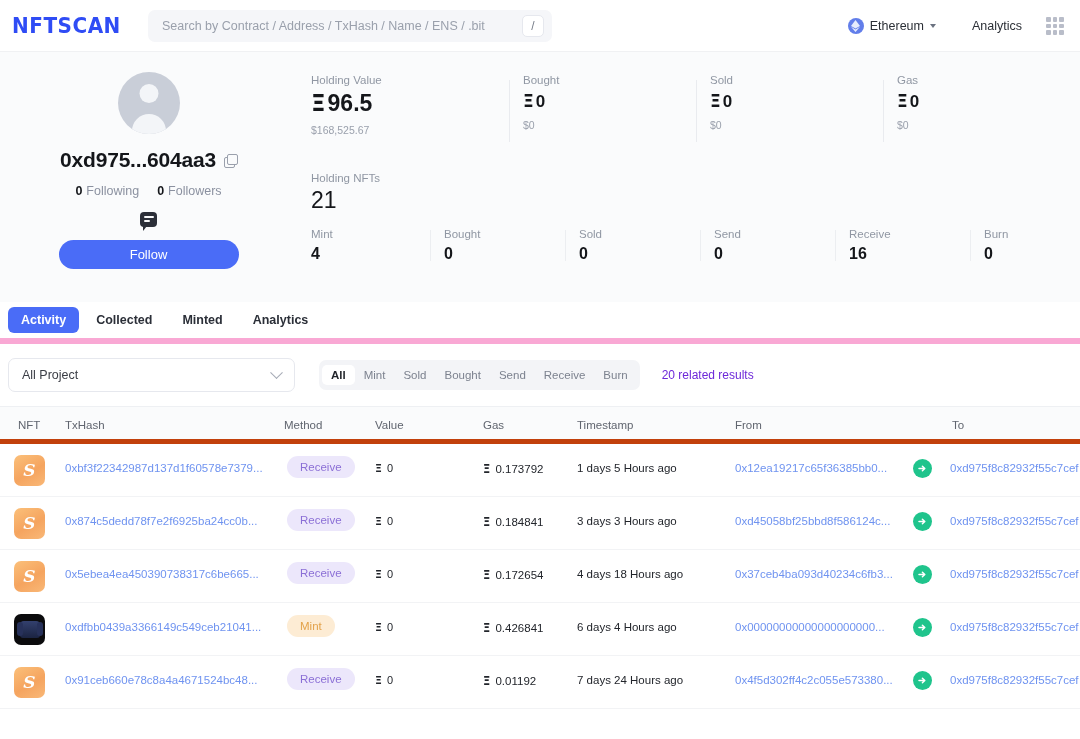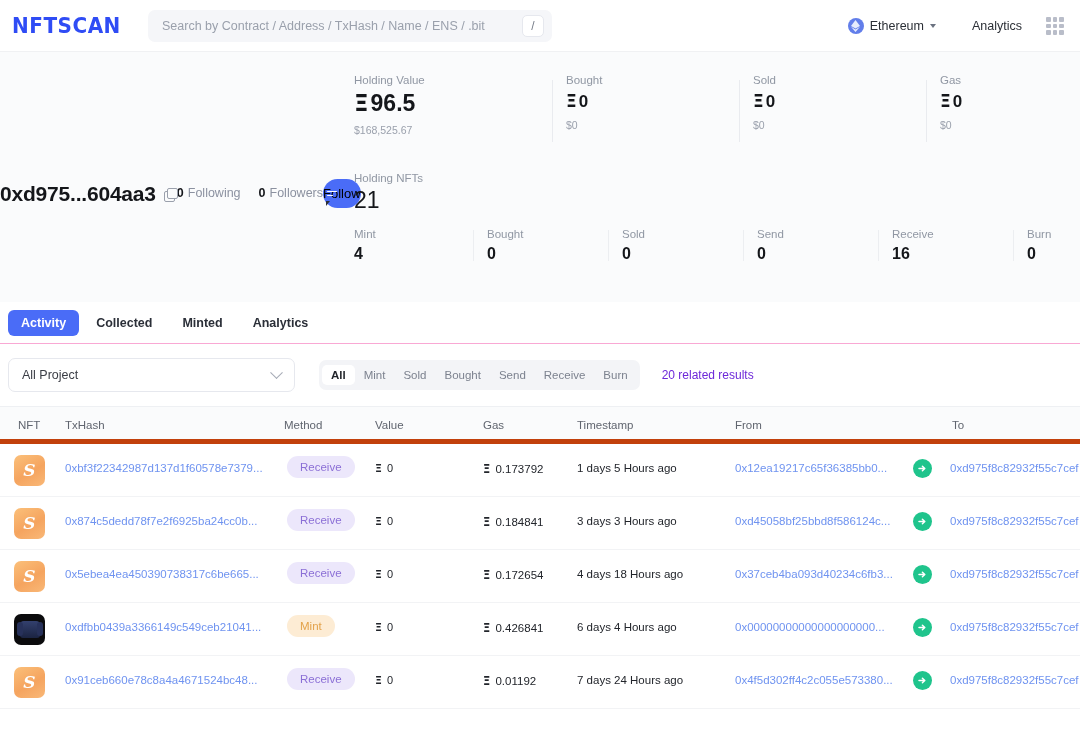--- a/index.html
+++ b/index.html
@@ -67,21 +67,21 @@
   .grid-icon i { background: #b9bdc9; border-radius: 1px; display: block; }
 
   
   .profile-band {
     width: 1080px; height: 250px;
     background: #fafbfc;
     display: flex; position: relative;
   }
   .profile-left {
     width: 340px; padding-top: 20px;
-    display: flex; flex-direction: row; align-items: center;
+    display: flex; flex-direction: column; align-items: center;
   }
   .avatar {
     width: 62px; height: 62px; border-radius: 50%;
     background: #c9ced8; position: relative; overflow: hidden;
   }
   .avatar::before {
     content:""; position:absolute; left:50%; top:12px;
     width:19px; height:19px; border-radius:50%; background:#f3f5f8;
     transform: translateX(-50%);
   }
@@ -104,21 +104,21 @@
     width: 17px; height: 15px; margin-top: 14px; position: relative;
     background: #2b2f38; border-radius: 4px; cursor: pointer;
   }
   .chat-icon::after { content:""; position:absolute; left:3px; bottom:-4px;
     border-left:4px solid #2b2f38; border-bottom:5px solid transparent; }
   .chat-icon i { position:absolute; left:3.5px; background:#fafbfc; height:1.6px; border-radius:1px; }
   .chat-icon i:nth-child(1){ top:4px; width:10px; }
   .chat-icon i:nth-child(2){ top:8px; width:6px; }
   .follow-btn {
     margin-top: 13px; width: 180px; height: 29px;
-    background: #4a6cf7; color:#000000; border:none; border-radius: 15px;
+    background: #4a6cf7; color:#ffffff; border:none; border-radius: 15px;
     font-size: 13px; font-family:"Liberation Sans", sans-serif; cursor: pointer;
   }
 
   .profile-right { flex: 1; padding-top: 22px; position: relative; }
   .stat-row-top { display: flex; height: 76px; }
   .stat-cell { padding-left: 14px; position: relative; }
   .stat-cell.div::before {
     content:""; position:absolute; left:0; top:6px; bottom:8px; width:1px; background:#e9ebef;
   }
   .stat-label { font-size: 11.5px; color:#9097a3; }
@@ -135,21 +135,21 @@
   .stat-row-bottom { display: flex; margin-top: 14px; }
   .sb-cell { position: relative; padding-left: 14px; }
   .sb-cell.div::before { content:""; position:absolute; left:0; top:2px; bottom:2px; width:1px; background:#eceef1; }
   .sb-label { font-size: 11.5px; color:#9097a3; }
   .sb-val { font-size: 16px; font-weight: 700; color:#14161a; margin-top: 5px; }
 
   
   .tabbar {
     width: 1080px; height: 42px; background:#fff;
     display:flex; align-items:center; gap: 4px;
-    border-bottom: 1px solid #f9a8d4; padding-left: 8px;
+    border-bottom: 6px solid #f9a8d4; padding-left: 8px;
   }
   .tab {
     font-size: 12.5px; font-weight: 700; color:#2b2f38;
     padding: 6px 13px; border-radius: 6px; cursor: pointer;
   }
   .tab.active { background:#4a6cf7; color:#fff; }
 
   
   .filterbar { width:1080px; height:62px; background:#fff; display:flex; align-items:center; padding-left:8px; }
   .select-box {

